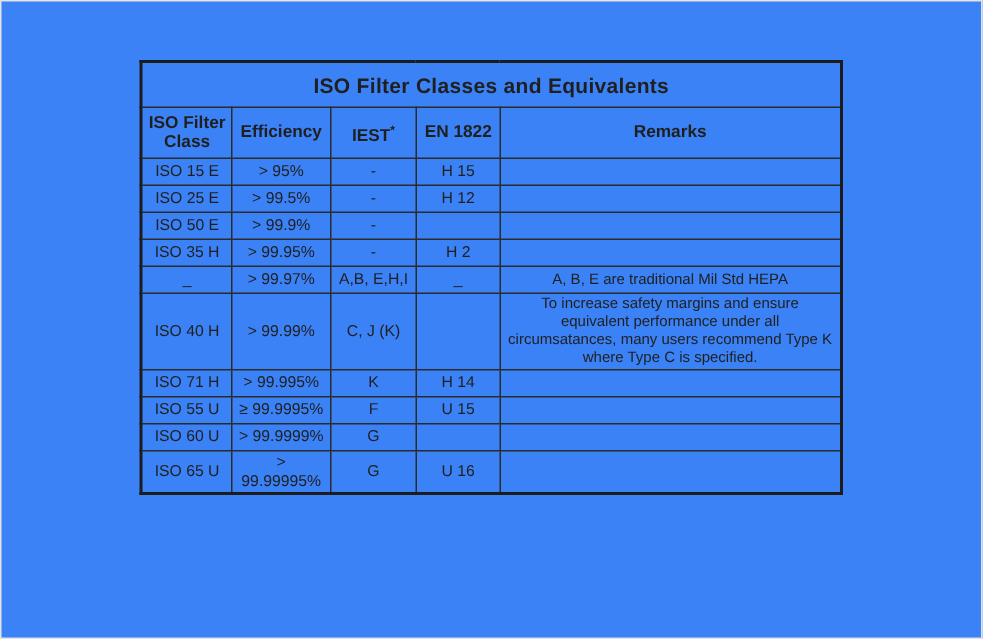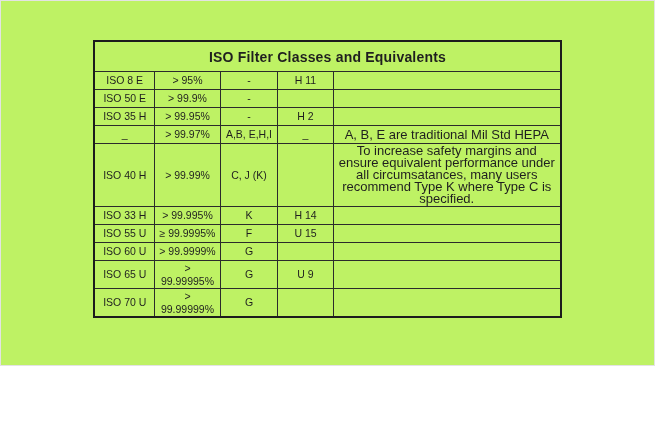--- a/index.html
+++ b/index.html
@@ -1,20 +1,20 @@
 <!DOCTYPE html>
 <html><head>
 <meta charset="utf-8">
 <style>
   html, body { margin: 0; padding: 0; background: #ffffff; }
   .canvas {
     position: relative;
     width: 655px;
-    height: 366px;
-    background: #bef264;
+    height: 426px;
+    background: #3b82f6;
     border: 1px solid #e3e3e3;
     box-sizing: border-box;
     font-family: "Liberation Sans", sans-serif;
     color: #1f1f1f;
     overflow: hidden;
   }
   table.iso-table {
     border-collapse: collapse;
     table-layout: fixed;
     width: 466px;
@@ -39,46 +39,60 @@
     font-size: 11.5px;
     font-weight: bold;
     line-height: 13px;
   }
   thead th.col-head sup { font-size: 8px; }
   tbody td {
     height: 15px;
     font-size: 10.5px;
     line-height: 12.5px;
   }
-  tbody td.cell-remarks { font-size: 13px; line-height: 12px; }
+  tbody td.cell-remarks { font-size: 10px; line-height: 12px; }
 </style>
 </head>
 <body>
 
 <div class="canvas">
 
   <table class="iso-table">
     <colgroup>
       <col style="width:60px">
       <col style="width:66px">
       <col style="width:57px">
       <col style="width:56px">
       <col style="width:227px">
     </colgroup>
     <thead>
       <tr>
         <th class="title-cell" colspan="5">ISO Filter Classes and Equivalents</th>
       </tr>
+      <tr>
+        <th class="col-head">ISO Filter Class</th>
+        <th class="col-head">Efficiency</th>
+        <th class="col-head"><span>IEST</span><sup>*</sup></th>
+        <th class="col-head">EN 1822</th>
+        <th class="col-head">Remarks</th>
+      </tr>
     </thead>
     <tbody>
         <tr>
-          <td class="cell-iso-class">ISO 8 E</td>
+          <td class="cell-iso-class">ISO 15 E</td>
           <td class="cell-efficiency">&gt; 95%</td>
           <td class="cell-iest">-</td>
-          <td class="cell-en1822">H 11</td>
+          <td class="cell-en1822">H 15</td>
+          <td class="cell-remarks"></td>
+        </tr>
+        <tr>
+          <td class="cell-iso-class">ISO 25 E</td>
+          <td class="cell-efficiency">&gt; 99.5%</td>
+          <td class="cell-iest">-</td>
+          <td class="cell-en1822">H 12</td>
           <td class="cell-remarks"></td>
         </tr>
         <tr>
           <td class="cell-iso-class">ISO 50 E</td>
           <td class="cell-efficiency">&gt; 99.9%</td>
           <td class="cell-iest">-</td>
           <td class="cell-en1822"></td>
           <td class="cell-remarks"></td>
         </tr>
         <tr>
@@ -96,21 +110,21 @@
           <td class="cell-remarks">A, B, E are traditional Mil Std HEPA</td>
         </tr>
         <tr>
           <td class="cell-iso-class">ISO 40 H</td>
           <td class="cell-efficiency">&gt; 99.99%</td>
           <td class="cell-iest">C, J (K)</td>
           <td class="cell-en1822"></td>
           <td class="cell-remarks">To increase safety margins and ensure equivalent performance under all circumsatances, many users recommend Type K where Type C is specified.</td>
         </tr>
         <tr>
-          <td class="cell-iso-class">ISO 33 H</td>
+          <td class="cell-iso-class">ISO 71 H</td>
           <td class="cell-efficiency">&gt; 99.995%</td>
           <td class="cell-iest">K</td>
           <td class="cell-en1822">H 14</td>
           <td class="cell-remarks"></td>
         </tr>
         <tr>
           <td class="cell-iso-class">ISO 55 U</td>
           <td class="cell-efficiency">≥ 99.9995%</td>
           <td class="cell-iest">F</td>
           <td class="cell-en1822">U 15</td>
@@ -120,26 +134,19 @@
           <td class="cell-iso-class">ISO 60 U</td>
           <td class="cell-efficiency">&gt; 99.9999%</td>
           <td class="cell-iest">G</td>
           <td class="cell-en1822"></td>
           <td class="cell-remarks"></td>
         </tr>
         <tr>
           <td class="cell-iso-class">ISO 65 U</td>
           <td class="cell-efficiency">&gt; 99.99995%</td>
           <td class="cell-iest">G</td>
-          <td class="cell-en1822">U 9</td>
-          <td class="cell-remarks"></td>
-        </tr>
-        <tr>
-          <td class="cell-iso-class">ISO 70 U</td>
-          <td class="cell-efficiency">&gt; 99.99999%</td>
-          <td class="cell-iest">G</td>
-          <td class="cell-en1822"></td>
+          <td class="cell-en1822">U 16</td>
           <td class="cell-remarks"></td>
         </tr>
       </tbody>
   </table>
 
 </div>
 
 </body></html>

